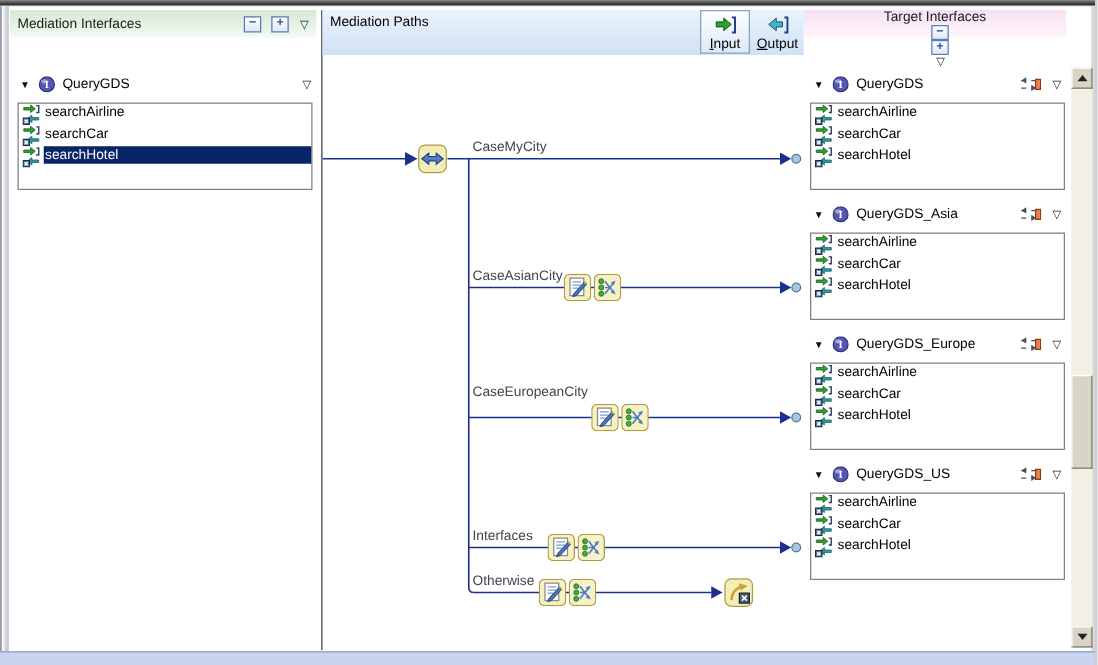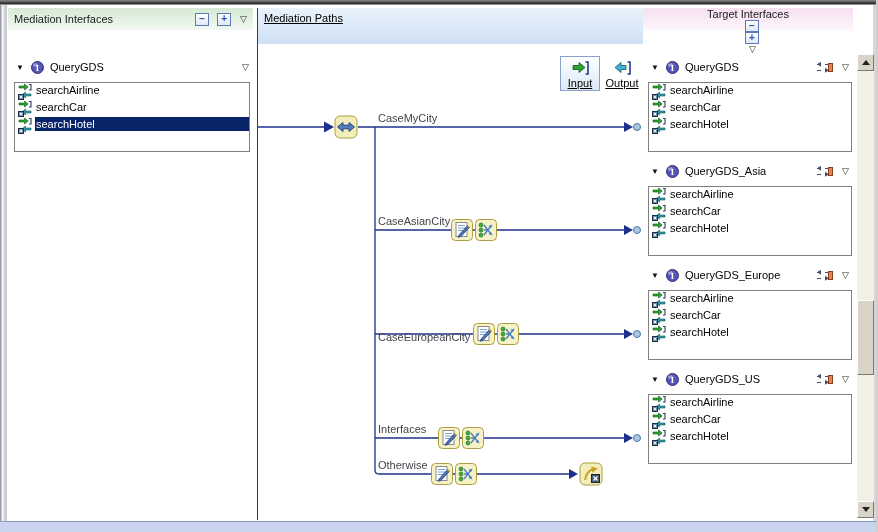--- a/index.html
+++ b/index.html
@@ -9,37 +9,37 @@
   .top-band { position:absolute; left:0; top:0; width:878px; height:5px;
     background:linear-gradient(#8a8a8a, #2d2d2d 70%, #bdbdbd); }
   .left-strip { position:absolute; left:0; top:5px; width:7px; height:519px;
     background:linear-gradient(90deg,#9a9aa2 1px,#ffffff 2px,#d9d9e2 60%,#c2c2cc); }
   .bottom-strip { position:absolute; left:0; top:521px; width:878px; height:11px;
     background:#c9d4ef; border-top:1px solid #8d9cc4; }
   .right-strip { position:absolute; right:0; top:5px; width:3px; height:516px; background:#d6d6de; }
 
   .panel { position:absolute; top:8px; height:512px; background:#fff; }
   #panel-left   { left:8px;   width:245px; }
-  #panel-mid    { left:257px; width:428px; border-left:1px solid #3c3c3c; border-right:1px solid #3c3c3c;text-decoration:underline; }
+  #panel-mid    { left:257px; width:428px; border-left:1px solid #3c3c3c; border-right:1px solid #3c3c3c; }
   #panel-right  { left:643px; width:210px; }
 
   .panel-header { height:22px; display:flex; align-items:center; padding:0 6px; }
   #panel-left  .panel-header { background:linear-gradient(#d5e9d4,#f3faf2); }
   #panel-right .panel-header { background:linear-gradient(#f7e0f1,#fdf6fb);flex-direction:column; }
   .panel-title { flex:0 0 auto; color:#1a1a1a; }
   .hdr-spacer { flex:1; }
   .mini-btn { width:14px; height:13px; margin-left:8px; border:1px solid #5a7ab8; background:linear-gradient(#ffffff,#dfe8f6);
     display:flex; align-items:center; justify-content:center; color:#2a52b0; font-weight:bold; font-size:10px; line-height:1; cursor:default; }
   .tri-hollow { margin-left:9px; font-size:9px; color:#222; }
   .tri-solid  { font-size:8px; color:#111; }
 
   
   #mid-header { height:36px; background:linear-gradient(#eaf3fc,#cfe1f5); display:flex; align-items:flex-start; }
   #mid-title { padding:4px 0 0 6px; }
-  #mid-tools { margin-left:auto; display:flex; align-items:center; padding-right:0;margin-top:48px; }
+  #mid-tools { margin-left:auto; display:flex; align-items:center; padding-right:0; }
   .tool-btn { width:40px; padding:2px 0 1px; margin-left:2px; display:flex; flex-direction:column; align-items:center;
     border:1px solid transparent; }
   .tool-btn.selected { border:1px solid #8aa0c8; background:linear-gradient(#fdfeff,#dde9f8); }
   .tb-icon { height:17px; display:flex; align-items:center; }
   .tb-label { margin-top:1px; }
   .ul-first u { text-decoration:underline; }
 
   
   .sec { position:absolute; left:0; width:100%; }
   .sec-header { height:18px; display:flex; align-items:center; padding:0 4px 0 8px; }
@@ -216,21 +216,21 @@
           <path d="M6 18 Q7 9 15 7" fill="none" stroke="#c9a32a" stroke-width="2"></path>
           <polygon points="12,4.5 19,6.5 13.5,10.5" fill="#c9a32a"></polygon>
           <rect x="12.5" y="12.5" width="8" height="8" fill="#4a5a74" stroke="#1c2430"></rect>
           <path d="M14.5 14.5 l4 4 M18.5 14.5 l-4 4" stroke="#fff" stroke-width="1.2"></path>
         </svg>
     </div>
 
     <div id="flow-labels">
         <div class="flow-label" style="left: 120px; top: 104px;">CaseMyCity</div>
         <div class="flow-label" style="left: 120px; top: 207px;">CaseAsianCity</div>
-        <div class="flow-label" style="left: 120px; top: 323px;">CaseEuropeanCity</div>
+        <div class="flow-label" style="left: 120px; top: 300px;">CaseEuropeanCity</div>
         <div class="flow-label" style="left: 120px; top: 415px;">Interfaces</div>
         <div class="flow-label" style="left: 120px; top: 451px;">Otherwise</div>
       </div>
     <div id="flow-prims">
         <div class="prim" style="left: 193px; top: 211px;"><svg width="22" height="22" viewBox="0 0 22 22">
             <rect x="0.5" y="0.5" width="21" height="21" rx="4" fill="#f6f1c6" stroke="#ac9e3e"></rect>
             <rect x="5" y="3.5" width="11" height="14" fill="#fff" stroke="#8a8a8a"></rect>
             <path d="M7 6.5 h7 M7 9 h7 M7 11.5 h5" stroke="#7aa0d0" stroke-width="1"></path>
             <path d="M8 16 L16.5 6.5 l2 1.8 L10 17.5 l-2.8 0.8 z" fill="#4a72b8" stroke="#22396a" stroke-width="0.7"></path>
             <path d="M16.5 6.5 l2 1.8" stroke="#d8b030" stroke-width="1.4"></path>

